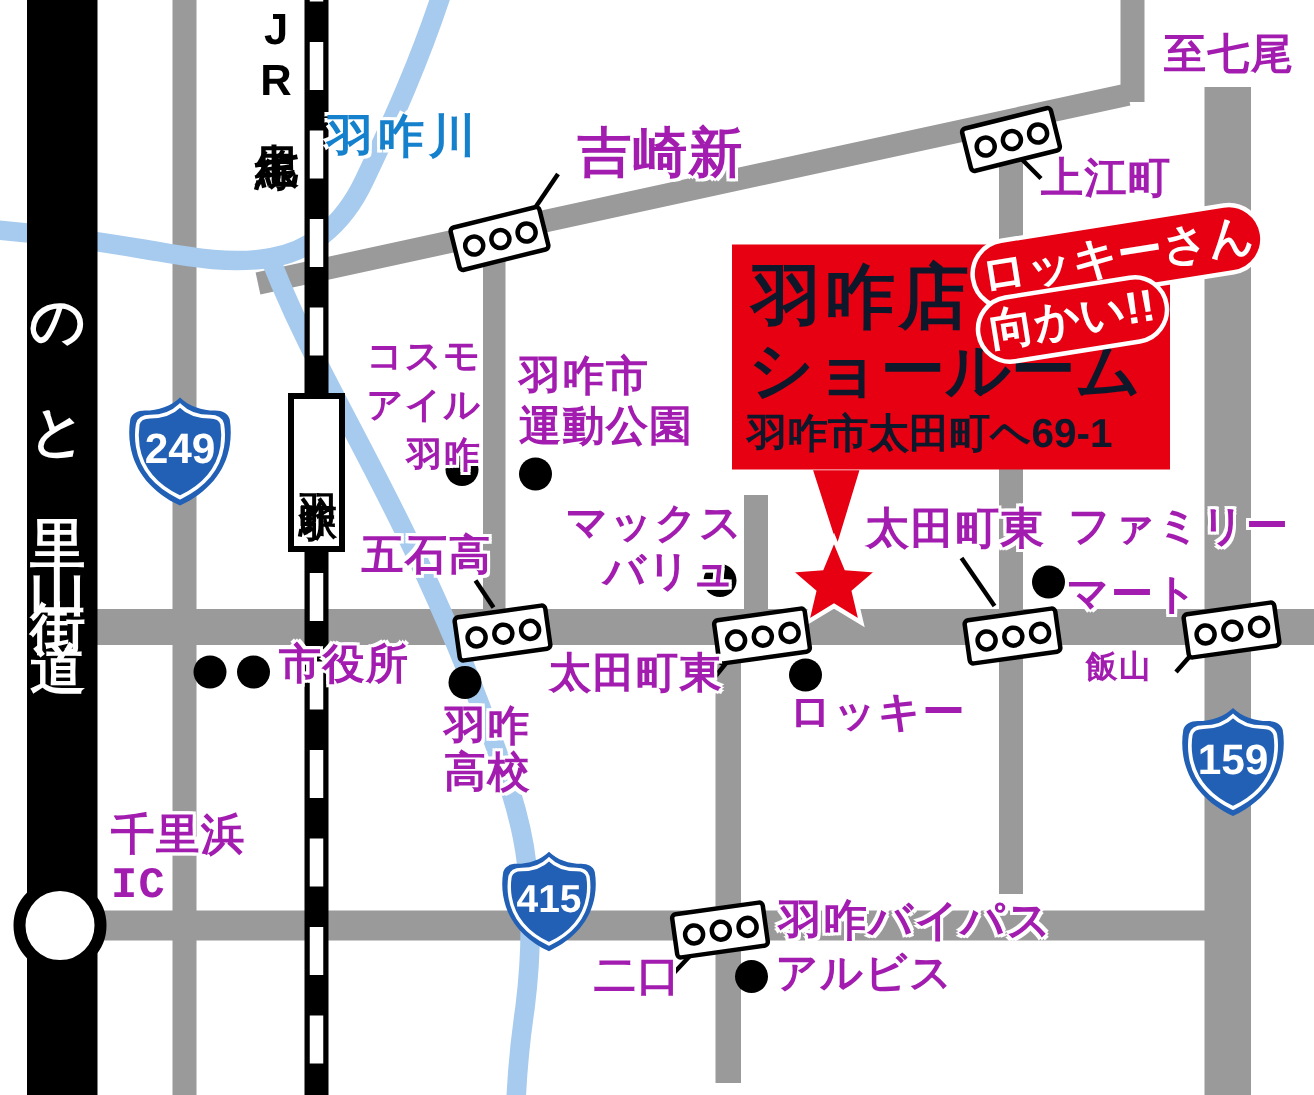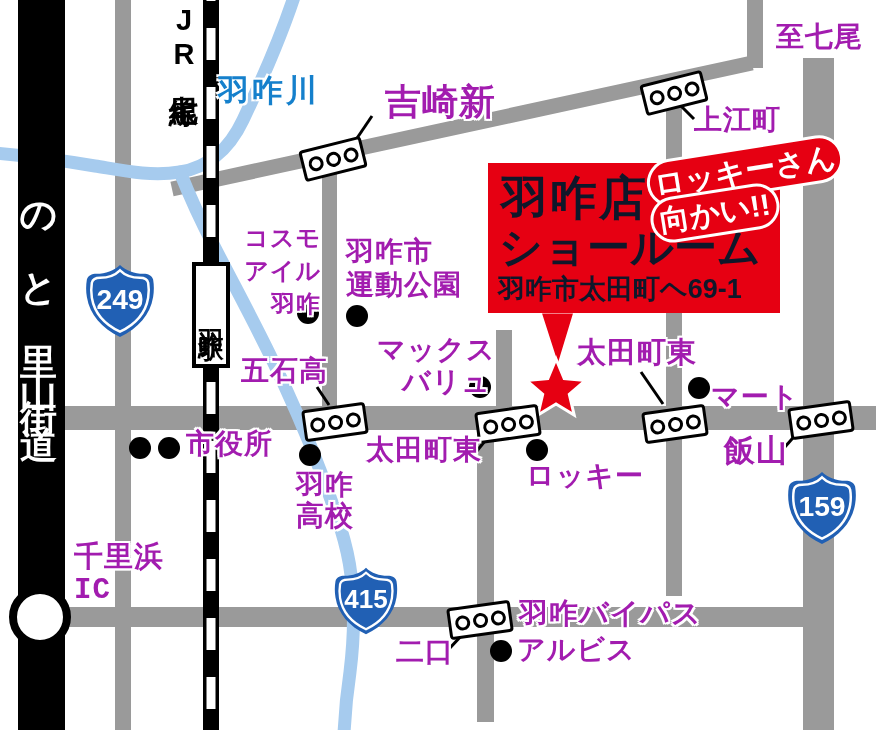--- a/index.html
+++ b/index.html
@@ -158,30 +158,31 @@
       <div>アイル</div>
       <div>羽咋</div>
   </div>
   <div class="lbl" style="left:346px;top:237px;font-size:28px;line-height:33px;">
     <div>羽咋市</div>
       <div>運動公園</div>
   </div>
   <div class="lbl" style="left:377px;top:337px;font-size:28px;">マックス</div>
   <div class="lbl" style="left:402px;top:369px;font-size:28px;">バリュ</div>
   <div class="lbl heavy" style="left:577px;top:339px;font-size:29px;">太田町東</div>
+  <div class="lbl" style="left:712px;top:339px;font-size:28px;">ファミリー</div>
   <div class="lbl" style="left:711px;top:384px;font-size:28px;">マート</div>
   <div class="lbl heavy" style="left:241px;top:358px;font-size:28px;">五石高</div>
   <div class="lbl" style="left:186px;top:431px;font-size:28px;">市役所</div>
   <div class="lbl" style="left:296px;top:471px;font-size:28px;line-height:31px;">
     <div>羽咋</div>
       <div>高校</div>
   </div>
   <div class="lbl heavy" style="left:366px;top:437px;font-size:28px;">太田町東</div>
   <div class="lbl" style="left:526px;top:463px;font-size:28px;">ロッキー</div>
-  <div class="lbl heavy" style="left:724px;top:436px;font-size:31px;">飯山</div>
+  <div class="lbl heavy" style="left:724px;top:436px;font-size:21px;">飯山</div>
   <div class="lbl heavy" style="left:519px;top:600px;font-size:29px;">羽咋バイパス</div>
   <div class="lbl heavy" style="left:74px;top:543px;font-size:29px;line-height:32px;">
     <div>千里浜</div>
       <div>IC</div>
   </div>
   <div class="lbl heavy" style="left:396px;top:639px;font-size:28px;">二口</div>
   <div class="lbl" style="left:517px;top:637px;font-size:28px;">アルビス</div>
 
   <div id="banner">
     <div class="banner-line" style="left:13px;top:11px;font-size:47px;letter-spacing:2px;">羽咋店</div>

